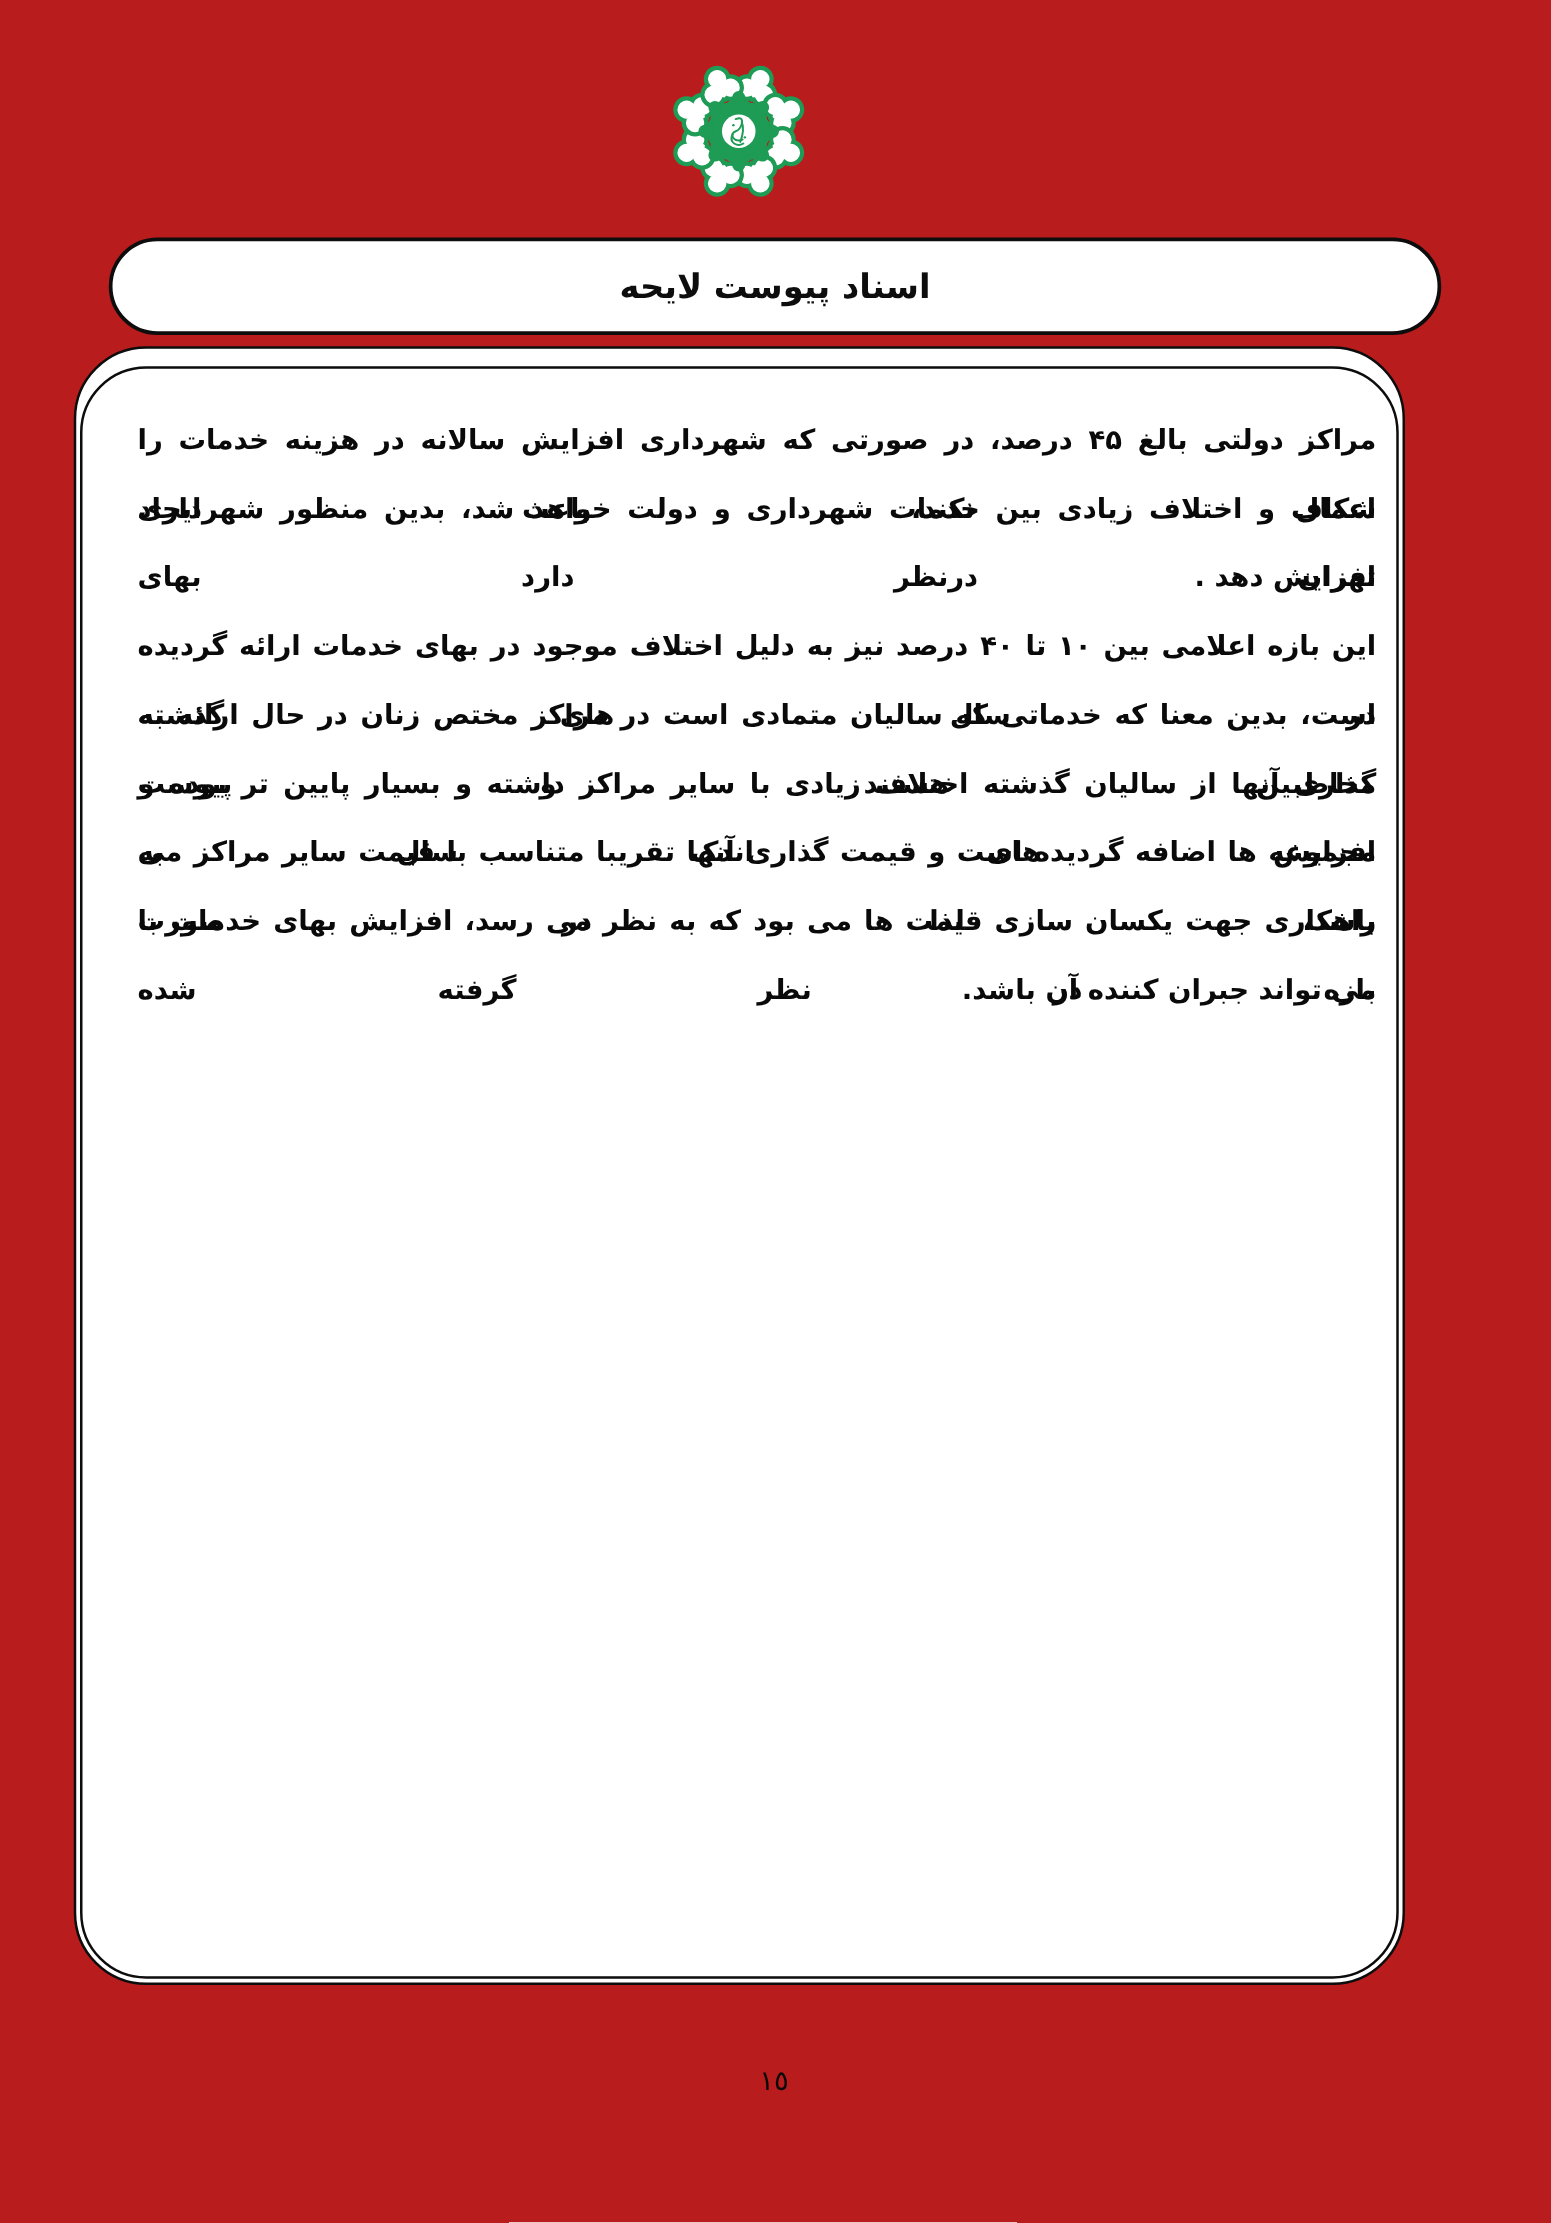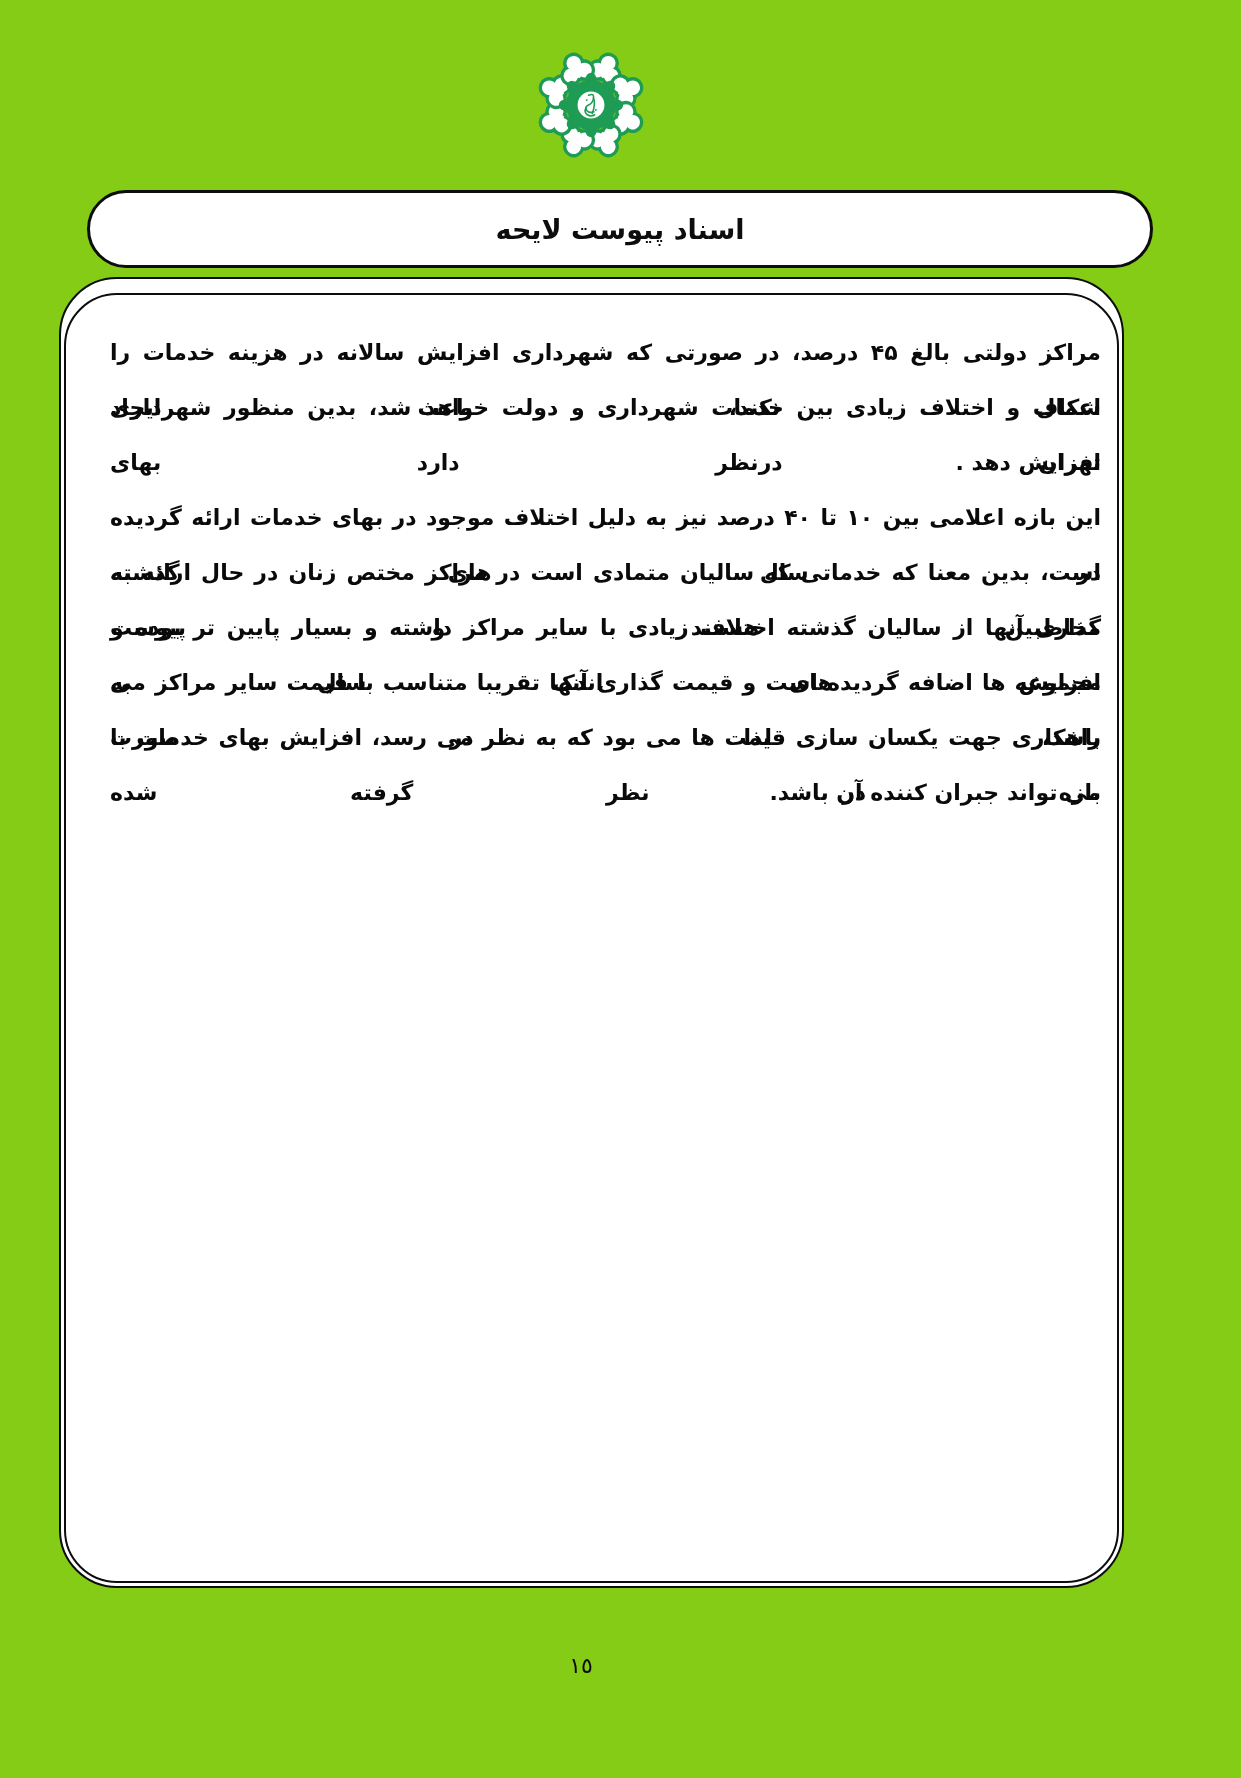--- a/index.html
+++ b/index.html
@@ -1,19 +1,19 @@
 <!DOCTYPE html>
 <html lang="fa"><head>
 <meta charset="utf-8">
 <style>
   html,body{margin:0;padding:0;background:#ffffff;}
   .page{
     position:relative;
     width:1241px;height:1778px;
-    background:#84cc16;
+    background:#b91c1c;
     font-family:"DejaVu Sans","Liberation Sans",sans-serif;
     color:#111;
     overflow:hidden;
   }
   
   .logo{position:absolute;left:527px;top:44px;width:128px;height:122px;}
   
   .header-pill{
     position:absolute;left:87px;top:190px;width:1066px;height:78px;
     box-sizing:border-box;
@@ -50,21 +50,21 @@
     text-align-last:justify;
     white-space:normal;
   }
   .tline.para-end{
     -moz-text-align-last:right;
     text-align-last:right;
   }
   
   .page-number{
     position:absolute;left:531px;top:1653px;width:100px;
-    text-align:center;direction:rtl;
+    text-align:right;direction:rtl;
     font-size:22px;color:#0a0a0a;letter-spacing:4px;
   }
 </style>
 </head>
 <body>
 
 <div class="page">
 
   <div class="logo">
     <svg viewBox="0 0 200 200" width="128" height="122" aria-hidden="true">

